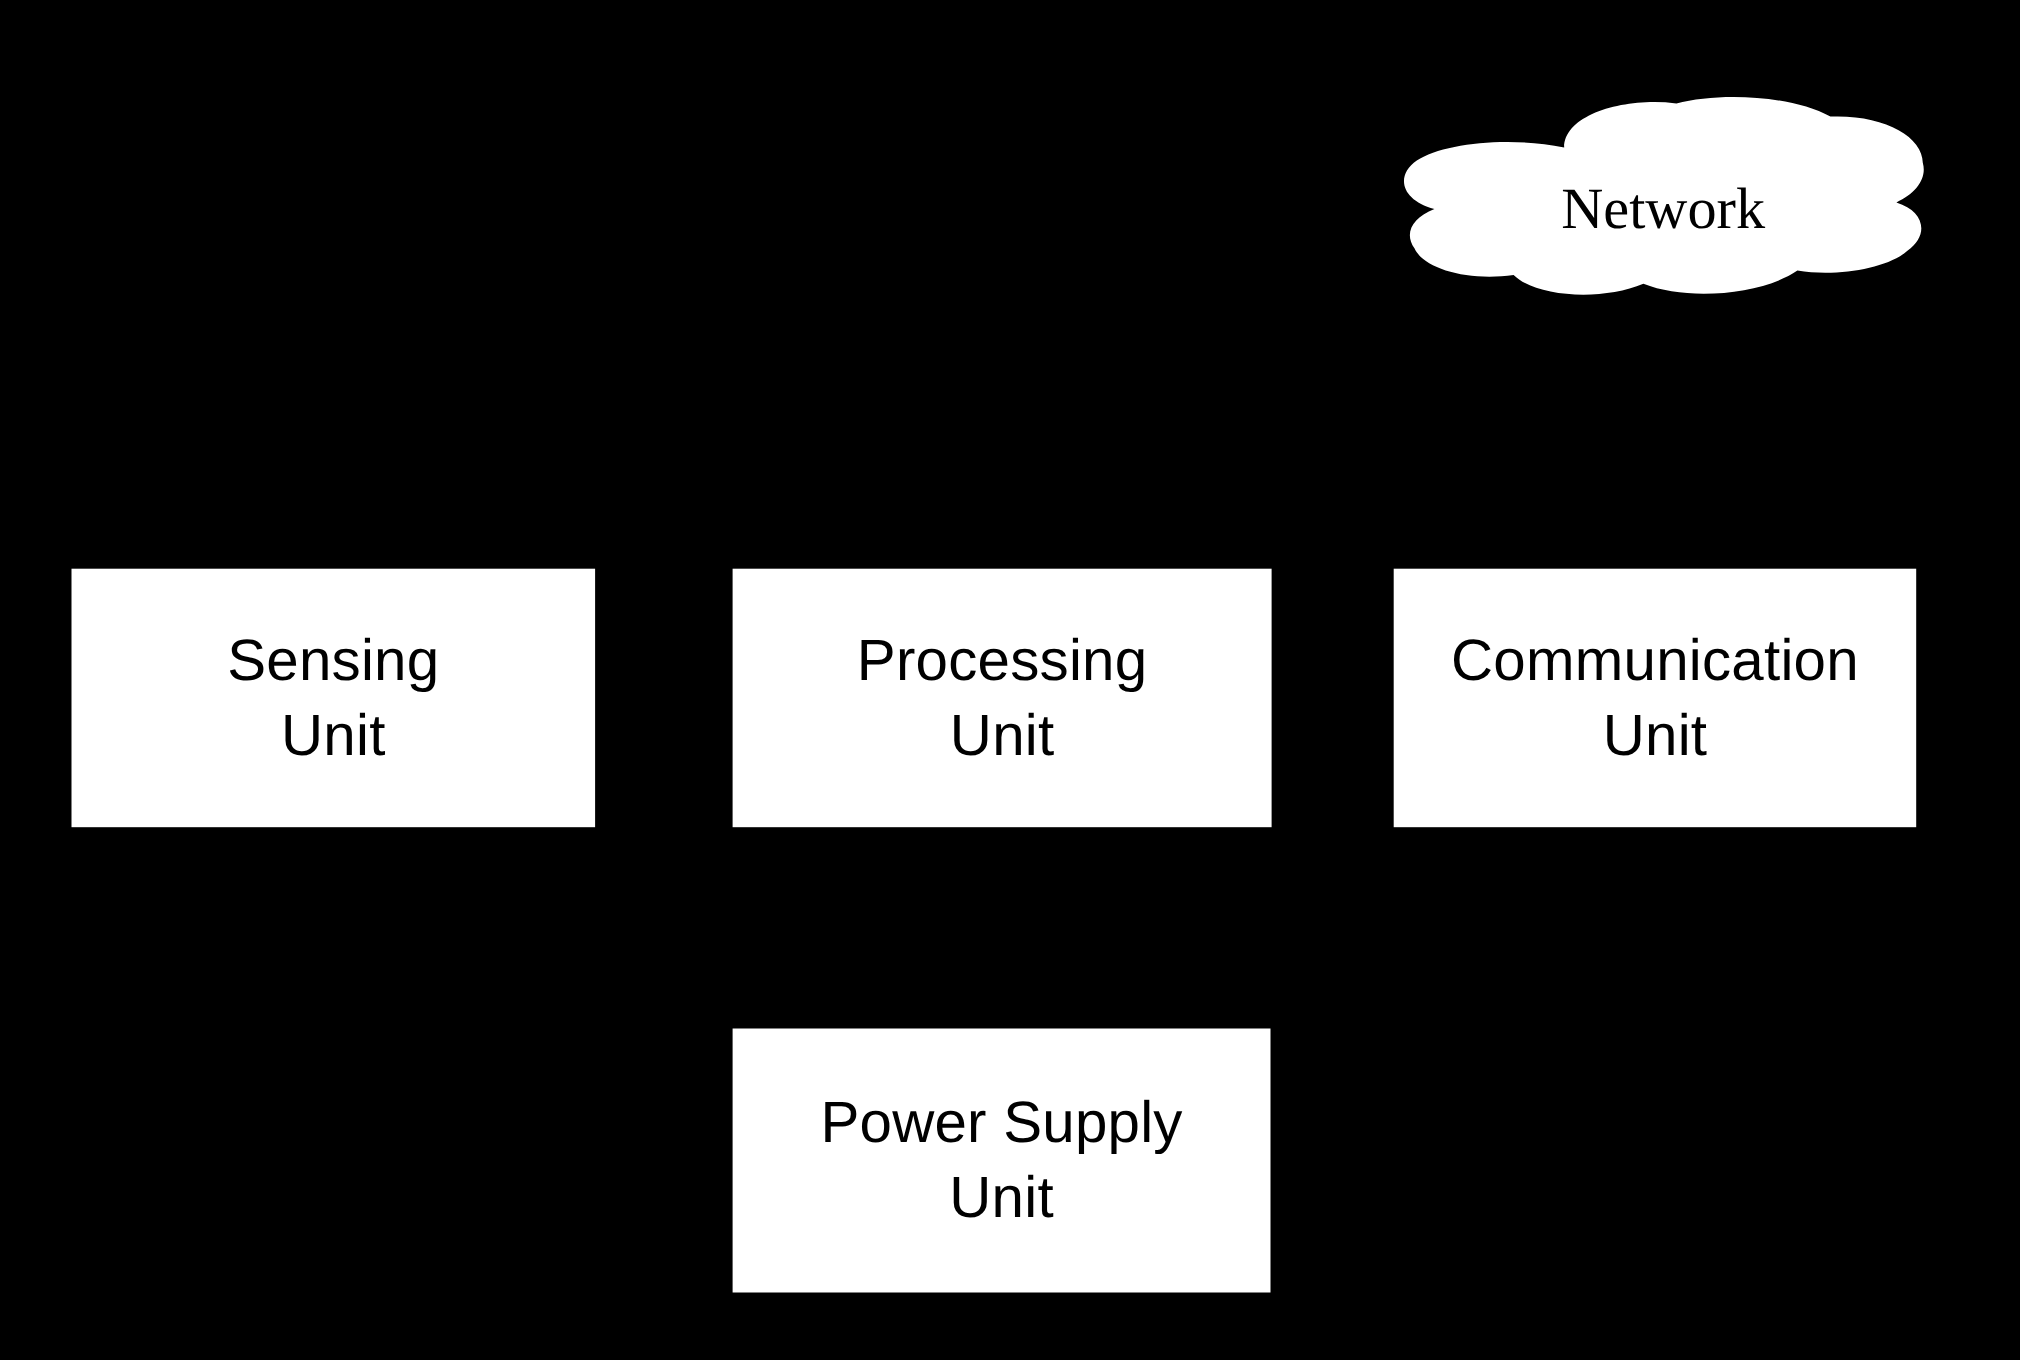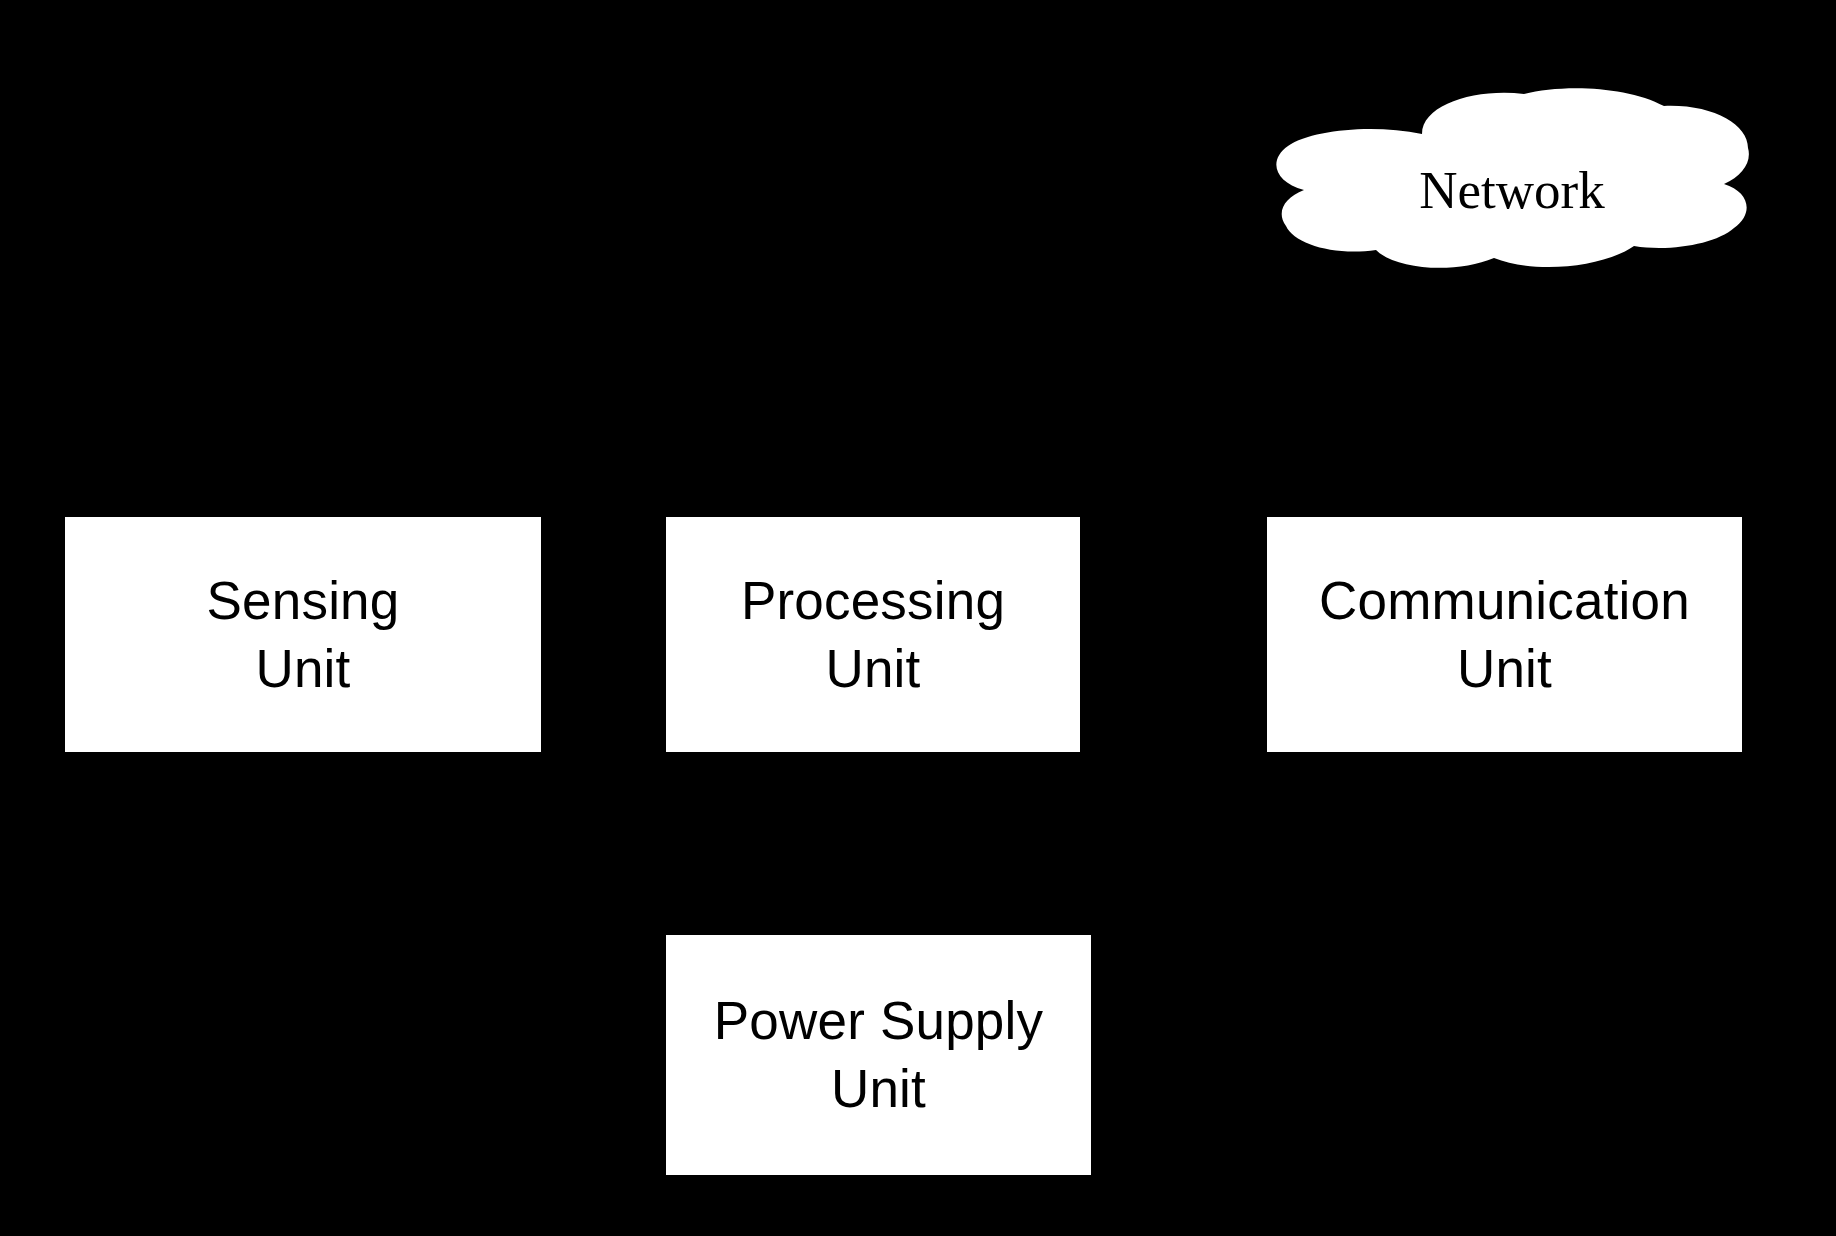--- a/index.html
+++ b/index.html
@@ -31,23 +31,23 @@
     text-align: center;
     line-height: 1.28;
     font-size: 53px;
     font-weight: 400;
     letter-spacing: 0.2px;
     white-space: pre-line;
     padding: 12px 14px;
   }
 
   #box-sensing       { left: 65px;   top: 517px;  width: 476px; height: 235px; }
-  #box-processing    { left: 666px;  top: 517px;  width: 414px; height: 235px; }
+  #box-processing    { left: 666px;  top: 517px;  width: 490px; height: 235px; }
   #box-communication { left: 1267px; top: 517px;  width: 475px; height: 235px; }
-  #box-power         { left: 666px;  top: 935px;  width: 425px; height: 240px; }
+  #box-power         { left: 666px;  top: 935px;  width: 489px; height: 240px; }
 
   
   #cloud-network {
     position: absolute;
     left: 1272px;
     top: 88px;
     width: 480px;
     height: 204px;
   }
   #cloud-network svg {

